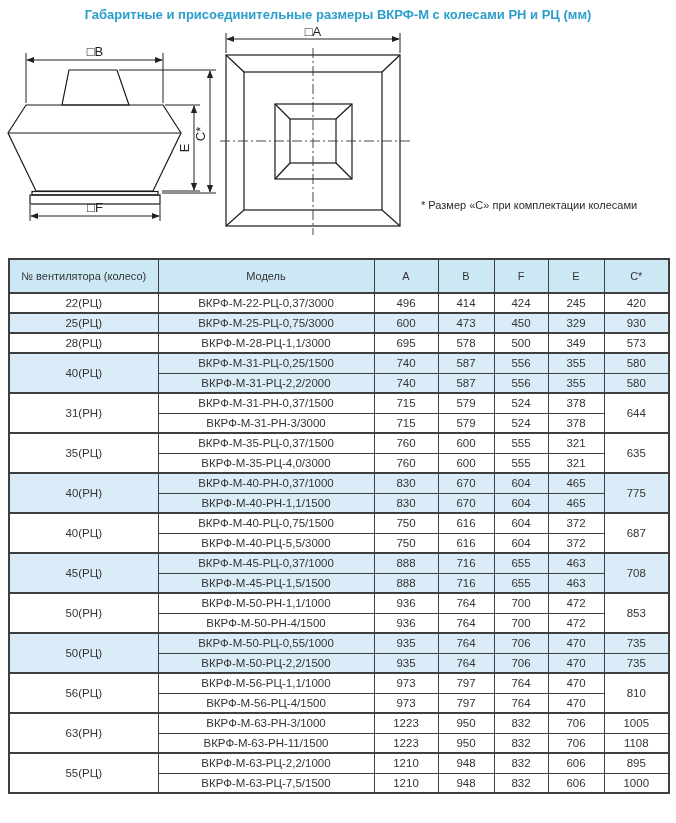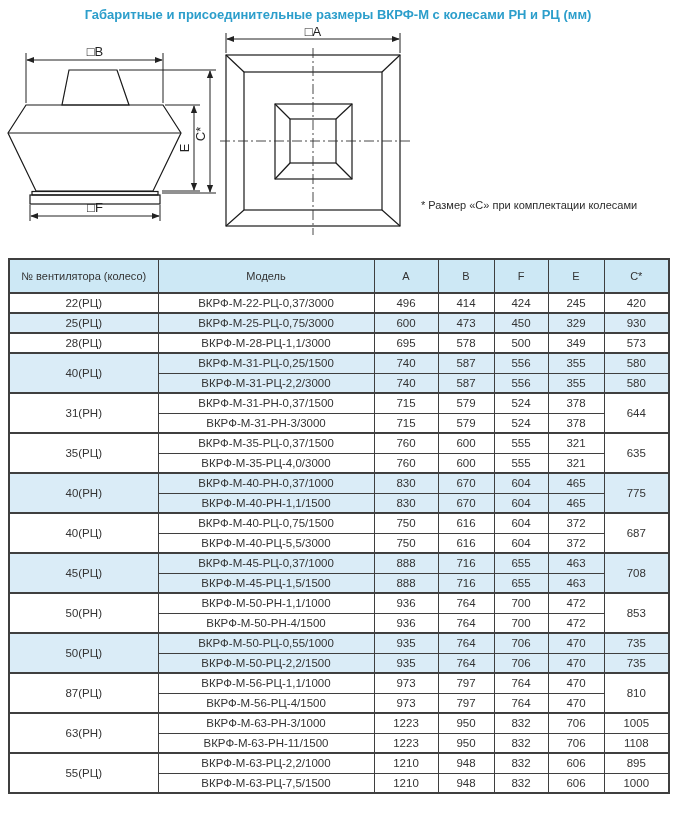--- a/index.html
+++ b/index.html
@@ -174,21 +174,21 @@
         <tr class="group-start shaded">
           <td rowspan="2">40(РЦ)</td>
           <td>ВКРФ-М-31-РЦ-0,25/1500</td>
           <td>740</td>
           <td>587</td>
           <td>556</td>
           <td>355</td>
           <td>580</td>
         </tr>
         <tr class="shaded">
-          <td>ВКРФ-М-31-РЦ-2,2/3000</td>
+          <td>ВКРФ-М-31-РЦ-2,2/2000</td>
           <td>740</td>
           <td>587</td>
           <td>556</td>
           <td>355</td>
           <td>580</td>
         </tr>
         <tr class="group-start">
           <td rowspan="2">31(РН)</td>
           <td>ВКРФ-М-31-РН-0,37/1500</td>
           <td>715</td>
@@ -295,21 +295,21 @@
         </tr>
         <tr class="shaded">
           <td>ВКРФ-М-50-РЦ-2,2/1500</td>
           <td>935</td>
           <td>764</td>
           <td>706</td>
           <td>470</td>
           <td>735</td>
         </tr>
         <tr class="group-start">
-          <td rowspan="2">87(РЦ)</td>
+          <td rowspan="2">56(РЦ)</td>
           <td>ВКРФ-М-56-РЦ-1,1/1000</td>
           <td>973</td>
           <td>797</td>
           <td>764</td>
           <td>470</td>
           <td rowspan="2">810</td>
         </tr>
         <tr>
           <td>ВКРФ-М-56-РЦ-4/1500</td>
           <td>973</td>

